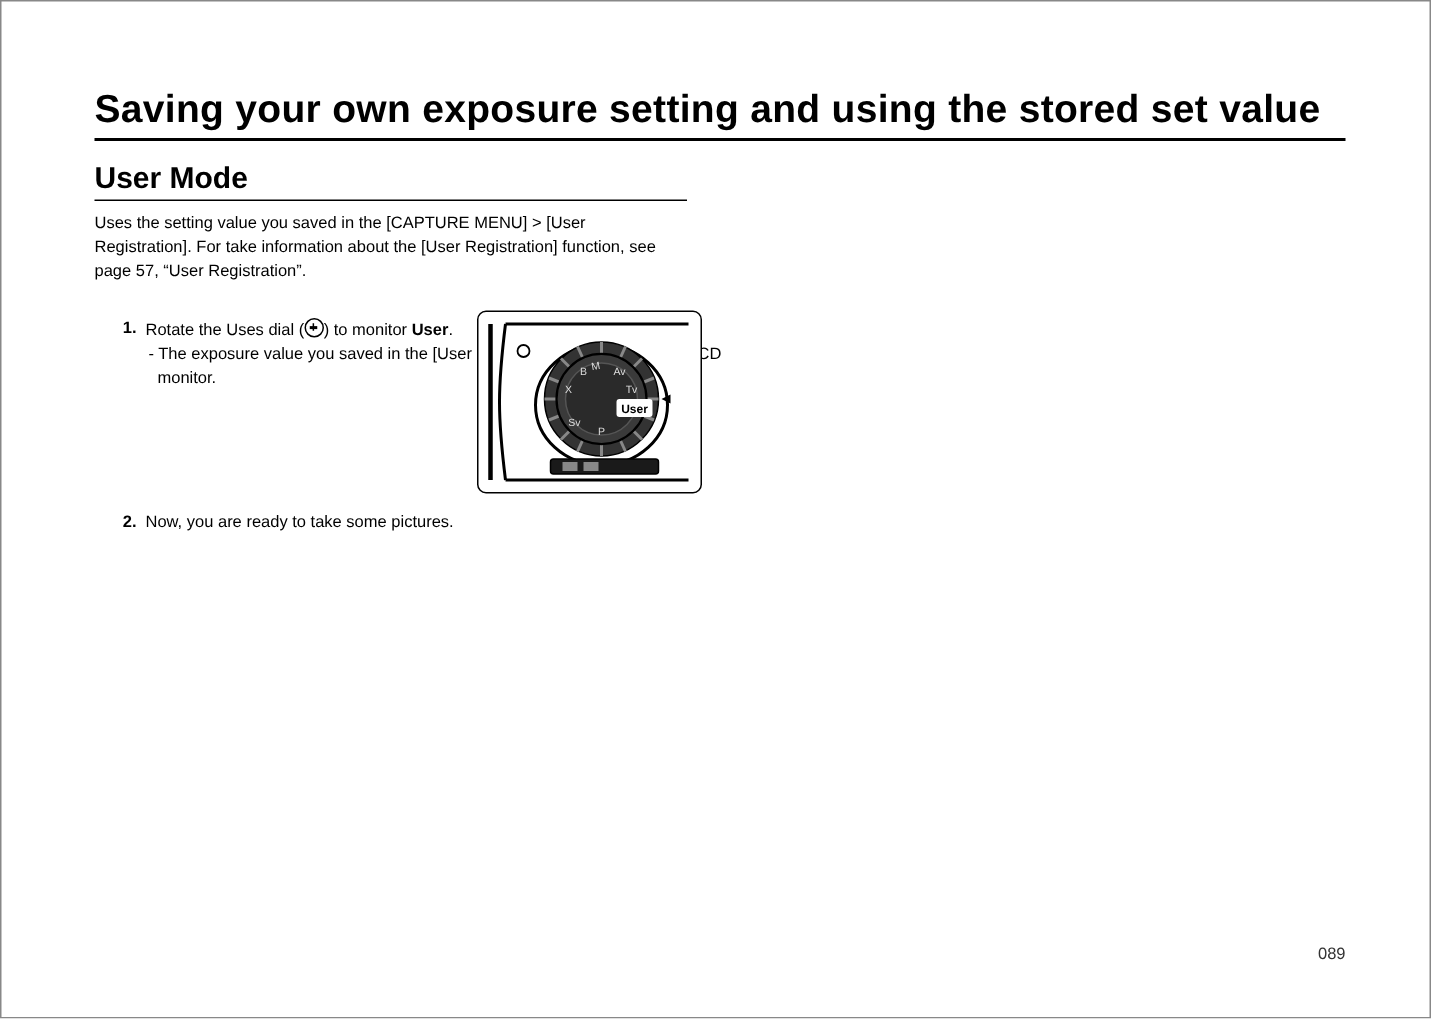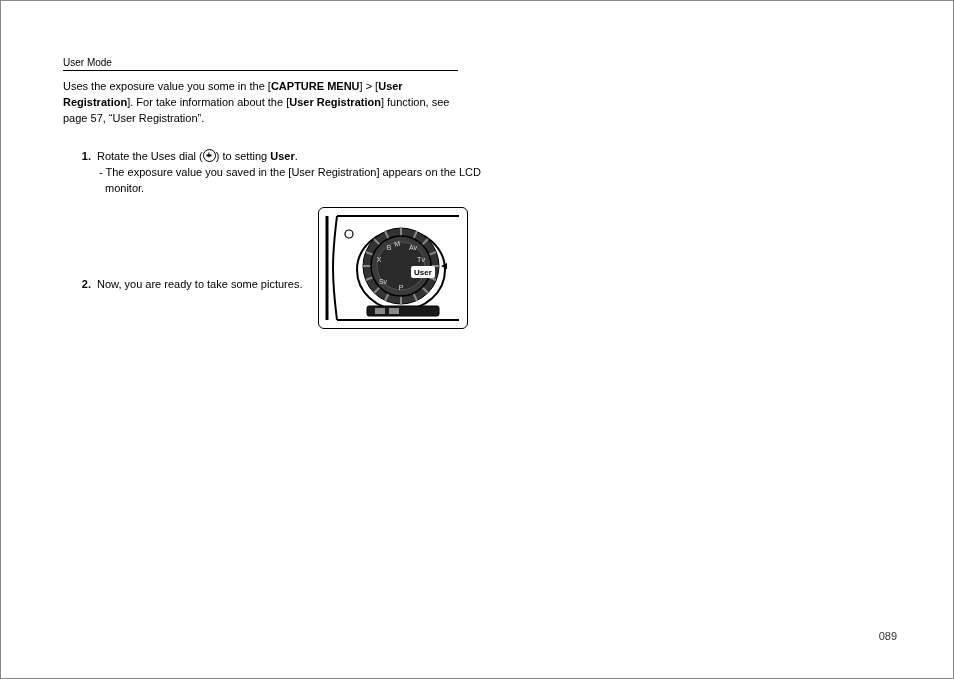--- a/index.html
+++ b/index.html
@@ -13,34 +13,34 @@
   .title{
     font-size:26px;
     font-weight:bold;
     letter-spacing:0.2px;
     border-bottom:2.5px solid #000;
     padding-bottom:4px;
     margin:0 0 14px 0;
     font-stretch:condensed;
   }
   .section-head{
-    font-size:10px;
-    font-weight:normal;
+    font-size:20px;
+    font-weight:bold;
     border-bottom:1.5px solid #000;
     width:395px;
     padding-bottom:2px;
     margin:0 0 8px 0;
   }
   .intro{
     font-size:11px;
     line-height:1.45;
     width:395px;
     margin:0 0 22px 0;
   }
-  .intro b{font-weight:bold;}
+  .intro b{font-weight:normal;}
   .steps{
     font-size:11px;
     line-height:1.45;
     width:420px;
   }
   .step-row{
     display:flex;
     align-items:flex-start;
     margin-bottom:20px;
   }
@@ -98,33 +98,34 @@
     bottom:36px;
     font-size:11px;
     color:#333;
   }
 </style>
 </head>
 <body>
 
 <div class="page">
 
+  <h1 class="title">Saving your own exposure setting and using the stored set value</h1>
 
   <h2 class="section-head">User Mode</h2>
 
   <p class="intro">
-    <span>Uses the exposure value you some in the [</span><b>CAPTURE MENU</b><span>] &gt; [</span><b>User Registration</b><span>]. For take information about the [</span><b>User Registration</b><span>] function, see page 57,   “User Registration”.</span>
+    <span>Uses the setting value you saved in the [</span><b>CAPTURE MENU</b><span>] &gt; [</span><b>User Registration</b><span>]. For take information about the [</span><b>User Registration</b><span>] function, see page 57,   “User Registration”.</span>
   </p>
 
   <div class="steps">
 
     <div class="step-row">
       <div class="step-num">1.</div>
       <div class="step-body">
-        <span>Rotate the Uses dial (</span><span class="dial-icon"></span><span>) to setting </span><b>User</b><span>.</span>
+        <span>Rotate the Uses dial (</span><span class="dial-icon"></span><span>) to monitor </span><b>User</b><span>.</span>
         <span class="sub">- The exposure value you saved in the [User Registration] appears on the LCD monitor.</span>
       </div>
     </div>
 
     <div class="step-row" style="margin-top:80px;">
       <div class="step-num">2.</div>
       <div class="step-body">
         <span>Now, you are ready to take some pictures.</span>
       </div>
     </div>

